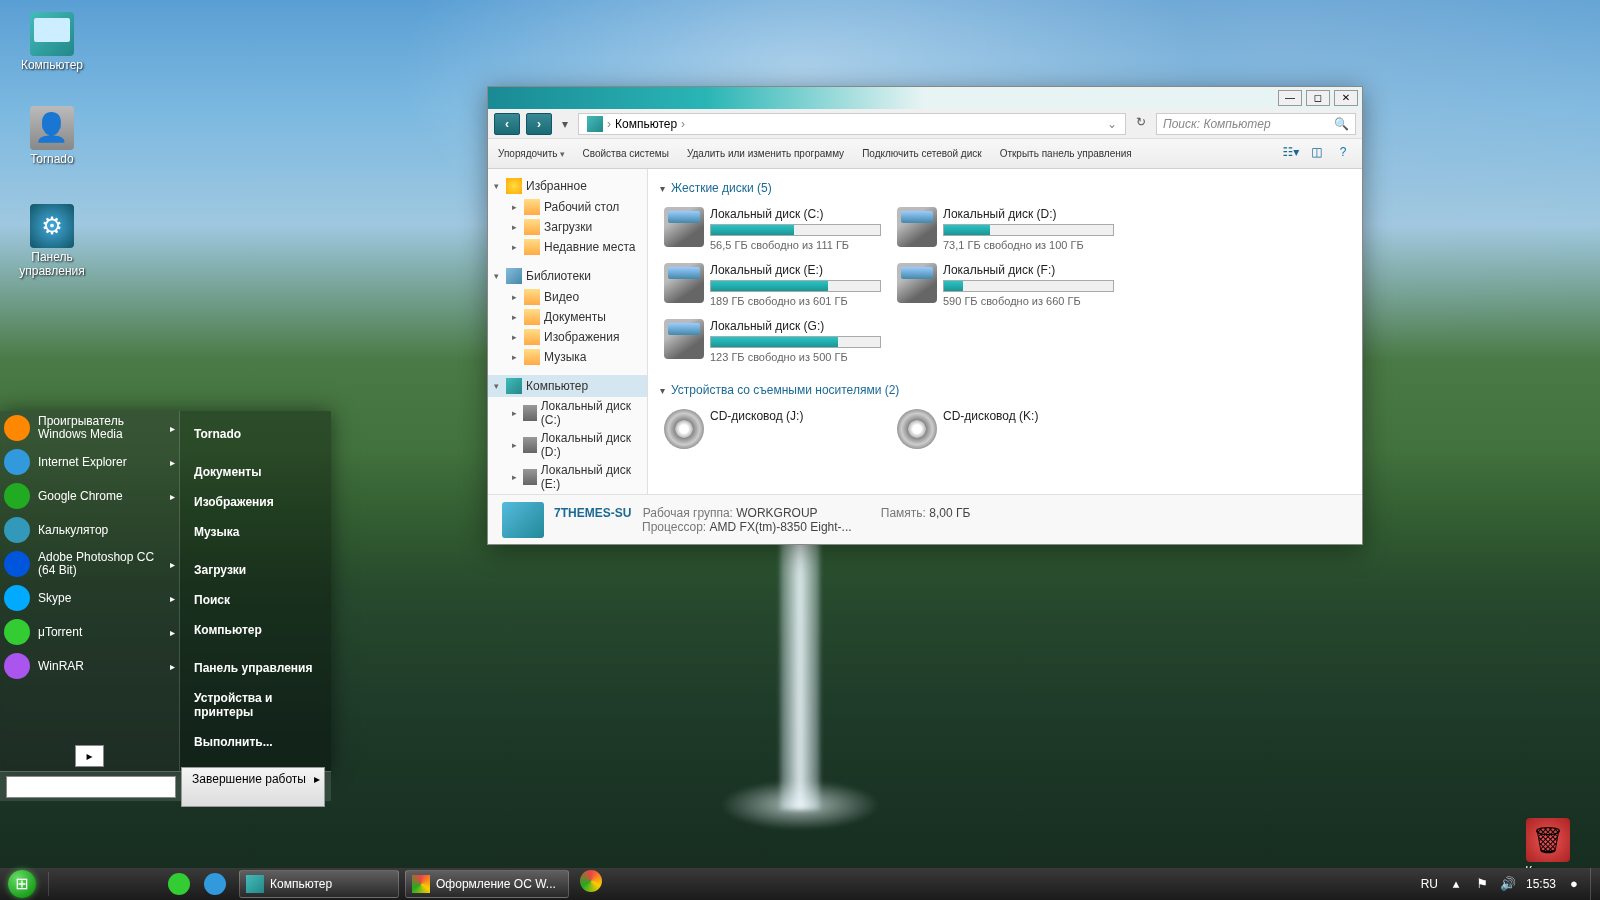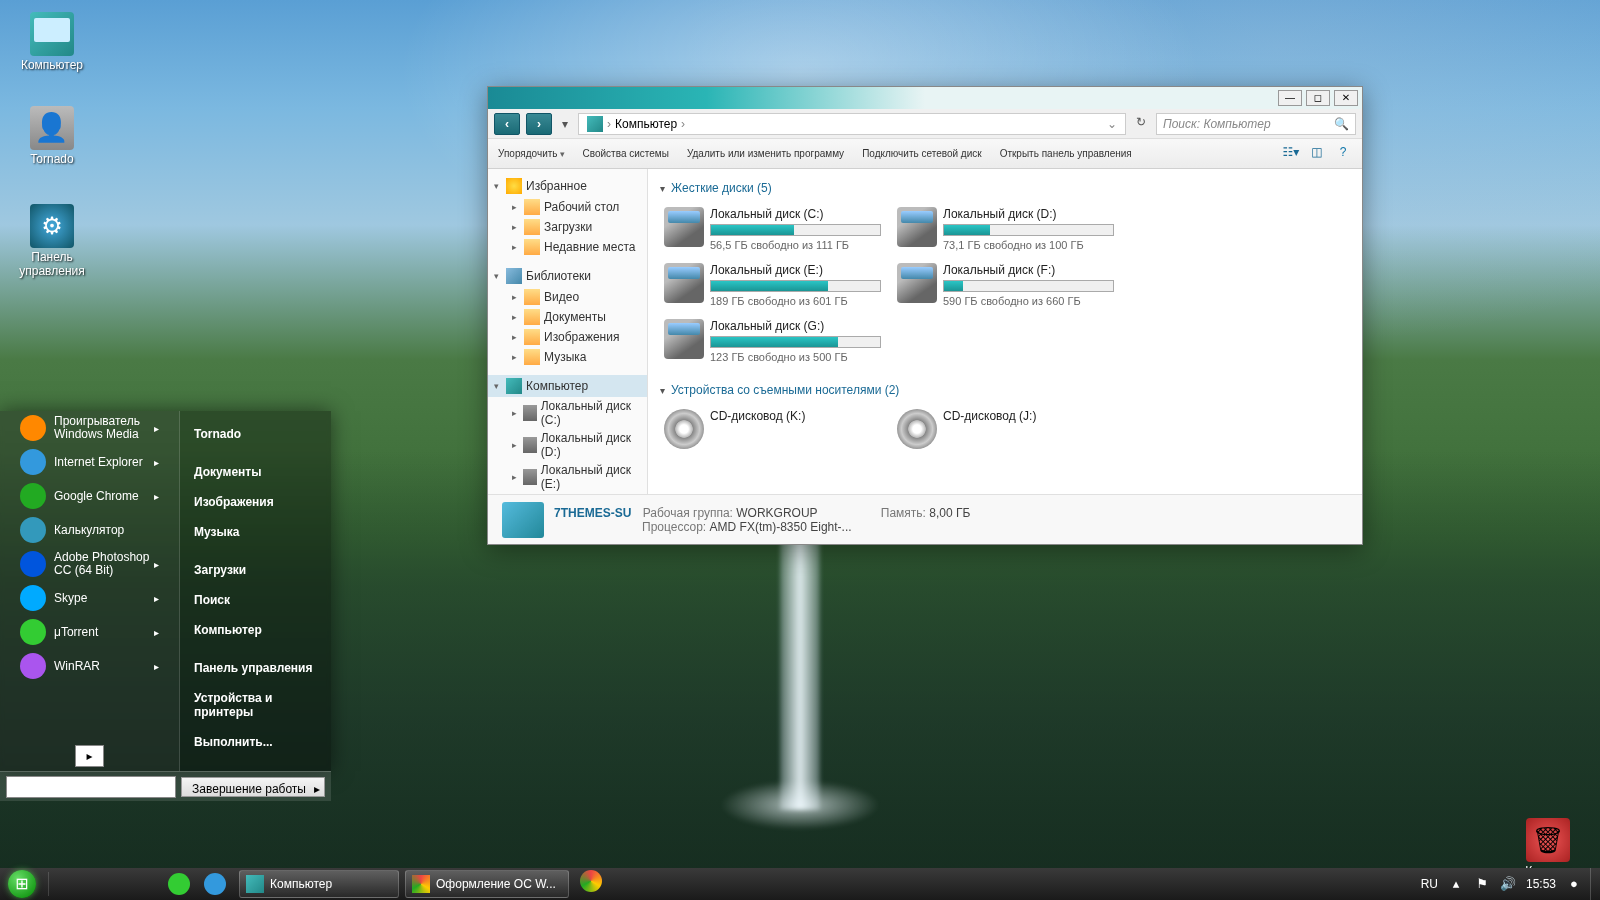--- a/index.html
+++ b/index.html
@@ -18,32 +18,32 @@
 .ico-computer::after{content:"";position:absolute;inset:6px 4px 14px;background:#cef;border-radius:2px;}
 .ico-user{background:linear-gradient(180deg,#bbb,#888);}
 .ico-user::after{content:"👤";font-size:28px;display:block;line-height:44px;}
 .ico-cp{background:radial-gradient(circle,#4ad,#156);}
 .ico-cp::after{content:"⚙";font-size:24px;color:#fff;display:block;line-height:44px;}
 .ico-bin{background:radial-gradient(circle,#e55,#a22);}
 .ico-bin::after{content:"🗑";font-size:26px;display:block;line-height:44px;}
 
 .startmenu{position:absolute;left:0;top:411px;width:331px;height:360px;display:flex;background:rgba(0,0,0,0.35);backdrop-filter:blur(2px);box-shadow:0 0 20px rgba(0,0,0,0.5);}
 .sm-left{width:180px;background:rgba(255,255,255,0.05);display:flex;flex-direction:column;border-right:1px solid rgba(255,255,255,0.15);}
-.sm-item{display:flex;align-items:center;padding:4px 20px;color:#fff;cursor:pointer;min-height:34px;}
+.sm-item{display:flex;align-items:center;padding:4px 4px;color:#fff;cursor:pointer;min-height:34px;}
 .sm-ico{width:26px;height:26px;margin-right:8px;border-radius:50%;flex-shrink:0;}
 .sm-txt{flex:1;font-size:12px;line-height:13px;}
 .sm-arrow{color:#fff;font-size:10px;}
 .sm-allprog{margin-top:auto;padding:8px;text-align:center;}
 .sm-allprog .btn{background:#fff;border:1px solid #888;padding:3px 10px;cursor:pointer;}
 .sm-right{flex:1;display:flex;flex-direction:column;padding:8px 0;}
 .sm-r-item{color:#fff;padding:8px 14px;cursor:pointer;font-size:12px;font-weight:bold;}
 .sm-r-sep{height:8px;}
 .sm-bottom{position:absolute;left:0;top:771px;width:331px;height:30px;background:rgba(255,255,255,0.12);display:flex;align-items:center;padding:0 6px;border-top:1px solid rgba(255,255,255,0.2);}
 .sm-search{flex:0 0 170px;height:22px;background:#fff;border:1px solid #888;}
-.sm-shutdown{margin-left:auto;background:linear-gradient(180deg,#f4f4f4,#ddd);border:1px solid #999;padding:4px 18px 0 10px;font-size:12px;cursor:pointer;position:relative;}
+.sm-shutdown{margin-left:auto;background:linear-gradient(180deg,#f4f4f4,#ddd);border:1px solid #999;padding:4px 18px 20px 10px;font-size:12px;cursor:pointer;position:relative;}
 .sm-shutdown::after{content:"▸";position:absolute;right:4px;}
 
 .explorer{position:absolute;left:487px;top:86px;width:876px;height:459px;background:#fff;border:1px solid #888;box-shadow:0 5px 25px rgba(0,0,0,0.4);display:flex;flex-direction:column;}
 .ex-titlebar{height:22px;background:linear-gradient(90deg,#1a8a95,#2ab5b5 25%,#e8f4f4 50%);display:flex;align-items:center;justify-content:flex-end;padding:0 4px;gap:4px;}
 .ex-winbtn{width:24px;height:16px;background:#f0f0f0;border:1px solid #999;font-size:10px;text-align:center;line-height:14px;cursor:pointer;}
 .ex-addr{height:30px;background:#f0f0f0;display:flex;align-items:center;padding:0 6px;gap:6px;border-bottom:1px solid #ddd;}
 .ex-navbtn{width:26px;height:22px;background:linear-gradient(180deg,#3a8a95,#1a6a75);color:#fff;border:1px solid #156;text-align:center;line-height:20px;cursor:pointer;font-weight:bold;border-radius:2px;}
 .ex-path{flex:1;display:flex;align-items:center;gap:4px;padding:0 8px;border:1px solid #ccc;background:#fff;height:22px;}
 .ex-path-ico{width:16px;height:16px;background:linear-gradient(135deg,#4bb,#288);}
 .ex-path-sep{color:#888;}
@@ -359,27 +359,27 @@
                 </div>
                 <div class="drv-free">123 ГБ свободно из 500 ГБ</div>
               </div>
             </div>
           </div>
           <div class="ct-grp-hdr">Устройства со съемными носителями (2)</div>
           <div class="ct-grid">
             <div class="drive">
               <div class="drv-ico cd"></div>
               <div class="drv-info">
+                <div class="drv-name">CD-дисковод (J:)</div>
+              </div>
+            </div>
+            <div class="drive">
+              <div class="drv-ico cd"></div>
+              <div class="drv-info">
                 <div class="drv-name">CD-дисковод (K:)</div>
-              </div>
-            </div>
-            <div class="drive">
-              <div class="drv-ico cd"></div>
-              <div class="drv-info">
-                <div class="drv-name">CD-дисковод (J:)</div>
               </div>
             </div>
           </div>
         </div>
   </div>
   <div class="ex-details">
     <div class="det-ico"></div>
     <div class="det-txt">
       <div>
         <span class="det-name">7THEMES-SU</span>

